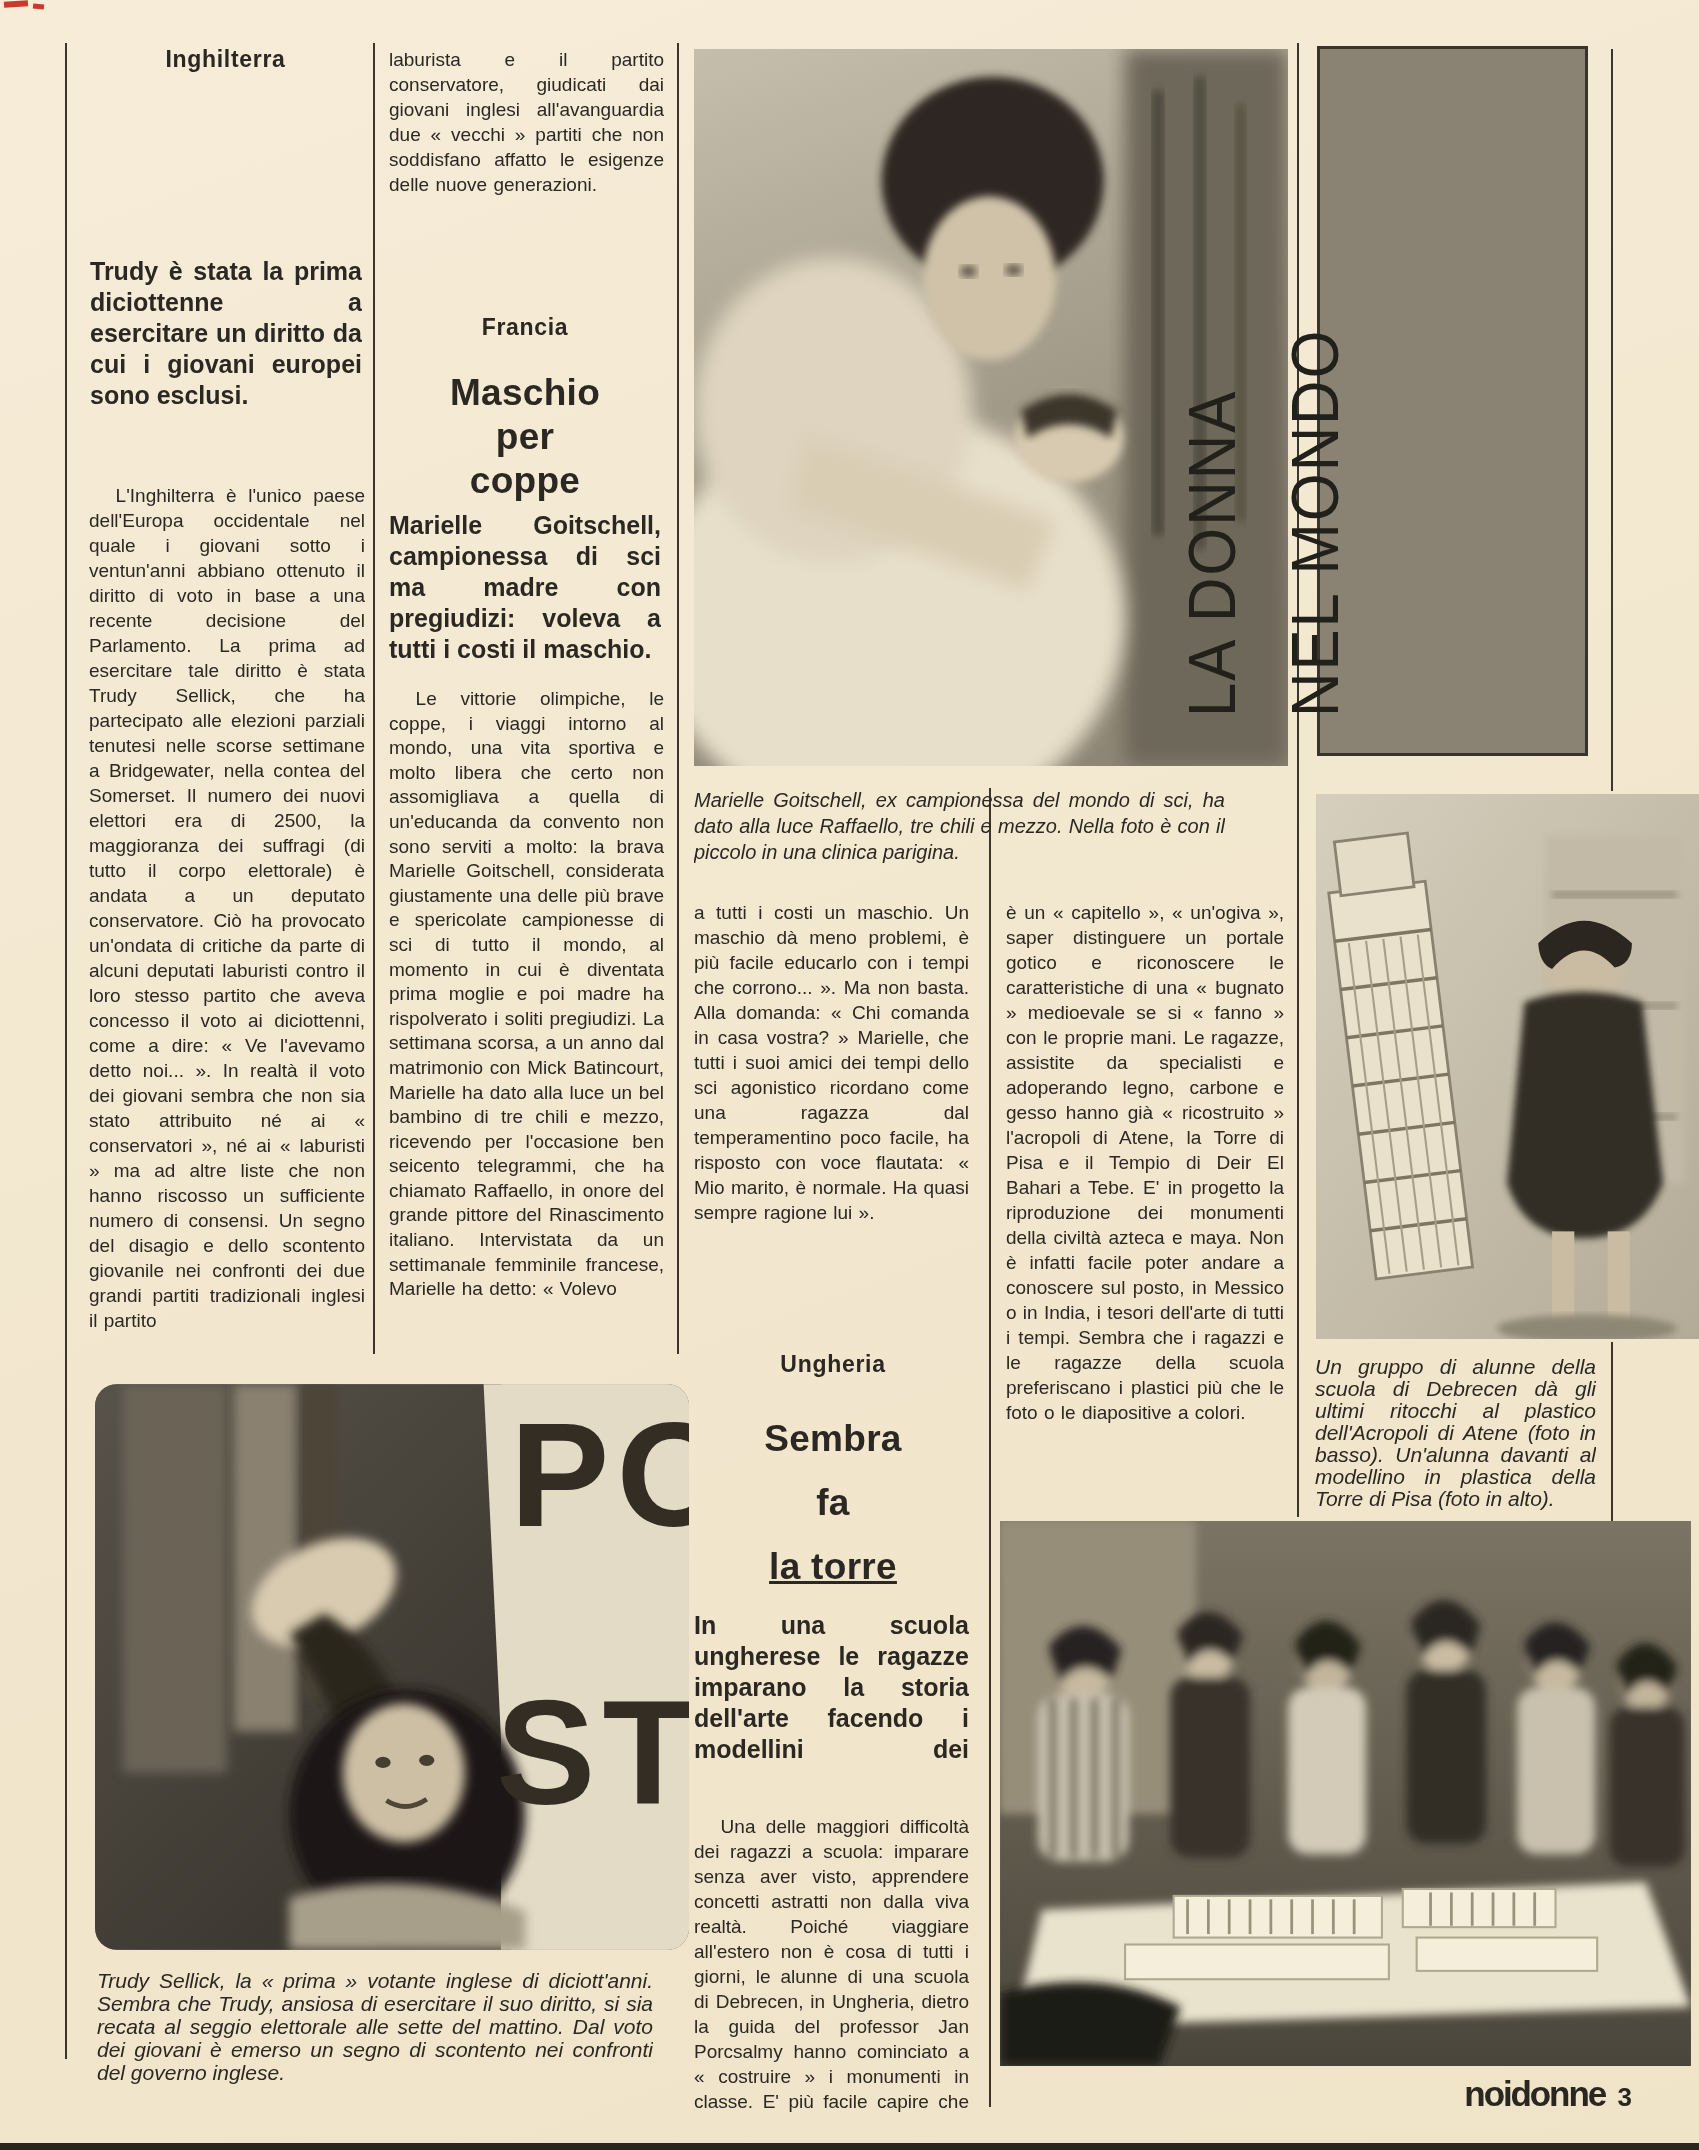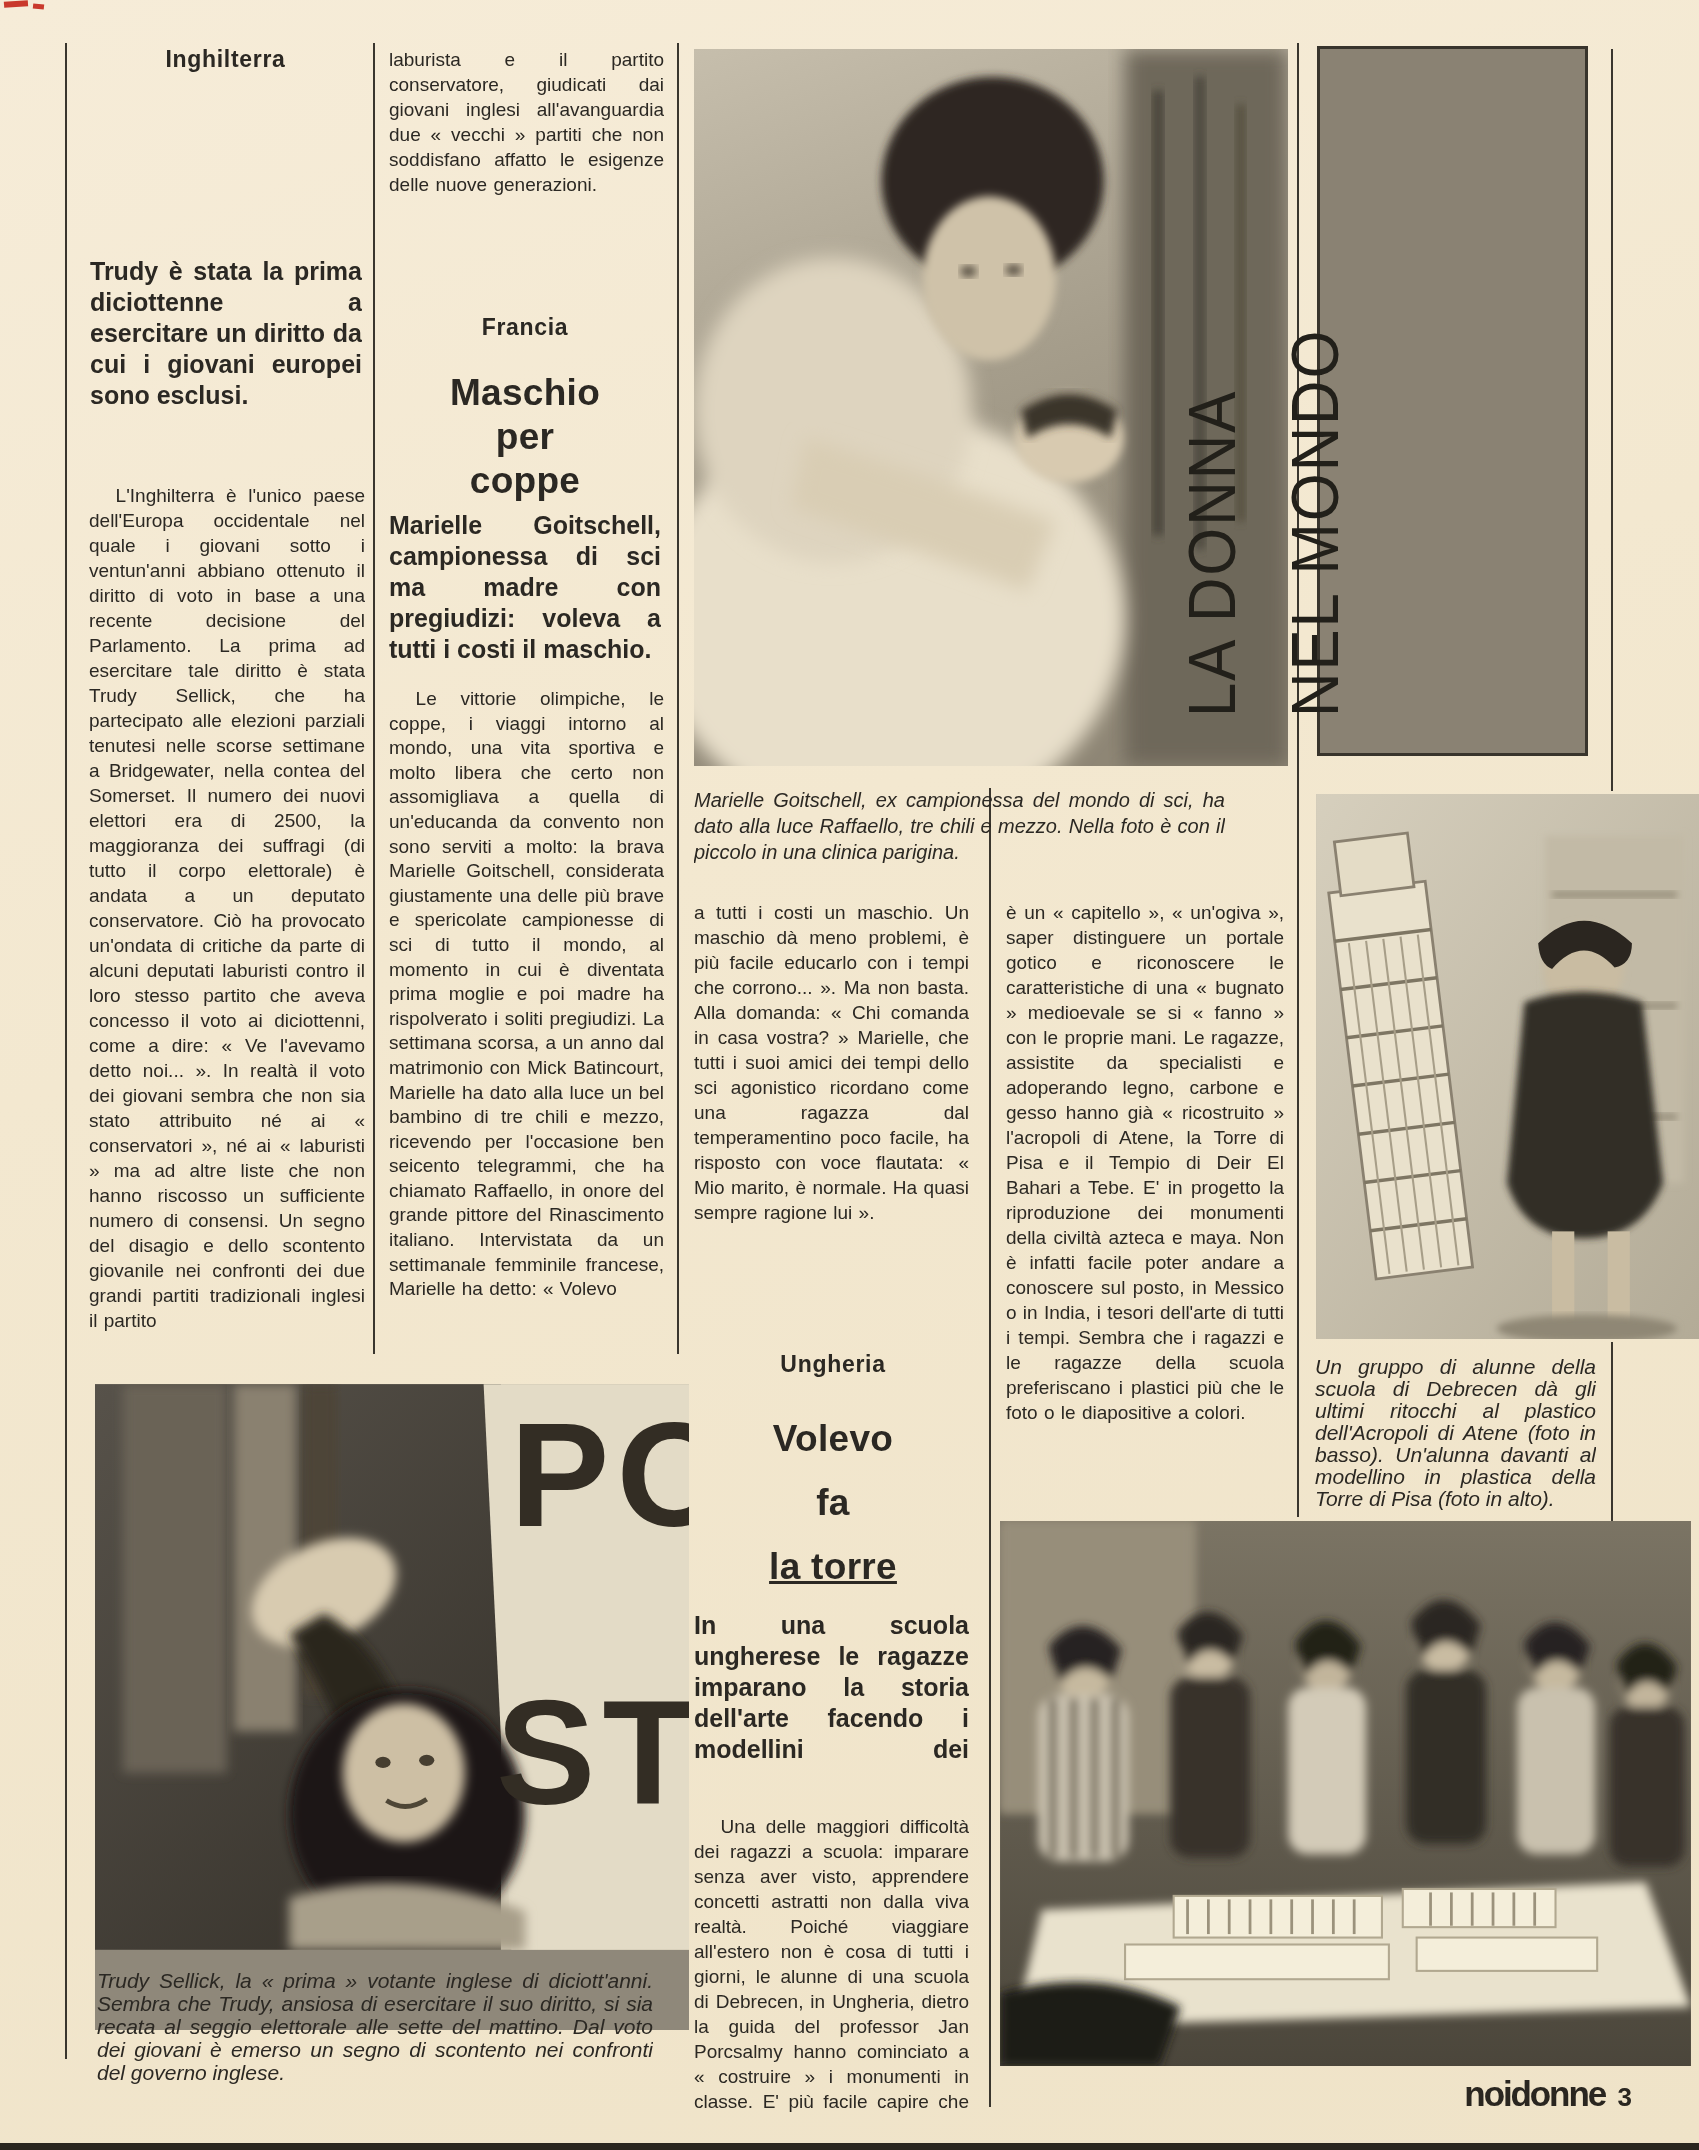--- a/index.html
+++ b/index.html
@@ -90,21 +90,21 @@
       <ellipse cx="540" cy="560" rx="78" ry="64" fill="#d8cab0" filter="url(#blur2)"></ellipse>
       <path d="M470,520 Q540,470 610,520 L600,560 Q540,520 480,560 Z" fill="#3a342b" filter="url(#blur2)"></path>
       <path d="M160,560 Q300,600 520,680 L480,780 Q260,700 140,660 Z" fill="#d9cdb4" filter="url(#blur1)"></path>
     </svg>
   </div>
   <div class="caption" style="left:694px;top:787px;width:531px;height:80px;">Marielle Goitschell, ex campionessa del mondo di sci, ha dato alla luce Raffaello, tre chili e mezzo. Nella foto è con il piccolo in una clinica parigina.</div>
 
   <div class="body-text" style="left:694px;top:900px;width:275px;height:399px;">a tutti i costi un maschio. Un maschio dà meno problemi, è più facile educarlo con i tempi che corrono... ». Ma non basta. Alla domanda: « Chi comanda in casa vostra? » Marielle, che tutti i suoi amici dei tempi dello sci agonistico ricordano come una ragazza dal temperamentino poco facile, ha risposto con voce flautata: « Mio marito, è normale. Ha quasi sempre ragione lui ».</div>
   <div class="kicker" style="left:694px;top:1351px;width:278px;">Ungheria</div>
   <div class="headline" style="left:694px;top:1407px;width:278px;line-height:64px;">
-    <span style="display:block;">Volevo</span>
+    <span style="display:block;">Sembra</span>
     <span style="display:block;">fa</span>
     <span style="display:block;text-decoration:underline;">la torre</span>
   </div>
   <div class="deck" style="left:694px;top:1610px;width:275px;height:156px;">In una scuola ungherese le ragazze imparano la storia dell'arte facendo i modellini dei monumenti.</div>
   <div class="body-text indent" style="left:694px;top:1814px;width:275px;height:306px;">Una delle maggiori difficoltà dei ragazzi a scuola: imparare senza aver visto, apprendere concetti astratti non dalla viva realtà. Poiché viaggiare all'estero non è cosa di tutti i giorni, le alunne di una scuola di Debrecen, in Ungheria, dietro la guida del professor Jan Porcsalmy hanno cominciato a « costruire » i monumenti in classe. E' più facile capire che cosa</div>
 
   <div class="body-text" style="left:1006px;top:900px;width:278px;height:576px;">è un « capitello », « un'ogiva », saper distinguere un portale gotico e riconoscere le caratteristiche di una « bugnato » medioevale se si « fanno » con le proprie mani. Le ragazze, assistite da specialisti e adoperando legno, carbone e gesso hanno già « ricostruito » l'acropoli di Atene, la Torre di Pisa e il Tempio di Deir El Bahari a Tebe. E' in progetto la riproduzione dei monumenti della civiltà azteca e maya. Non è infatti facile poter andare a conoscere sul posto, in Messico o in India, i tesori dell'arte di tutti i tempi. Sembra che i ragazzi e le ragazze della scuola preferiscano i plastici più che le foto o le diapositive a colori.</div>
 
   <div class="banner" style="left:1317px;top:46px;width:271px;height:710px;">
     <div class="banner-text">
@@ -222,21 +222,21 @@
           <line x1="650" y1="535" x2="650" y2="583"></line>
           <line x1="680" y1="535" x2="680" y2="583"></line>
           <line x1="710" y1="535" x2="710" y2="583"></line>
           <line x1="740" y1="535" x2="740" y2="583"></line>
           <line x1="770" y1="535" x2="770" y2="583"></line>
       </g>
       <path d="M0,680 Q140,640 260,700 L230,785 L0,785 Z" fill="#1f1b16" filter="url(#ablur)"></path>
     </svg>
   </div>
 
-  <div class="photo" style="left:95px;top:1384px;width:594px;height:646px;">
+  <div class="photo" style="left:95px;top:1384px;width:594px;height:566px;border-radius:22px;">
     <svg width="594" height="566" viewBox="0 0 856 815" xmlns="http://www.w3.org/2000/svg" style="position:absolute;left:0;top:0;">
       <defs>
         <linearGradient id="tbg" x1="0" y1="0" x2="1" y2="1">
           <stop offset="0" stop-color="#57524a"></stop>
             <stop offset="1" stop-color="#2e2a23"></stop>
         </linearGradient>
         <filter id="tblur">
             <feGaussianBlur stdDeviation="8"></feGaussianBlur>
           </filter>
       </defs>

